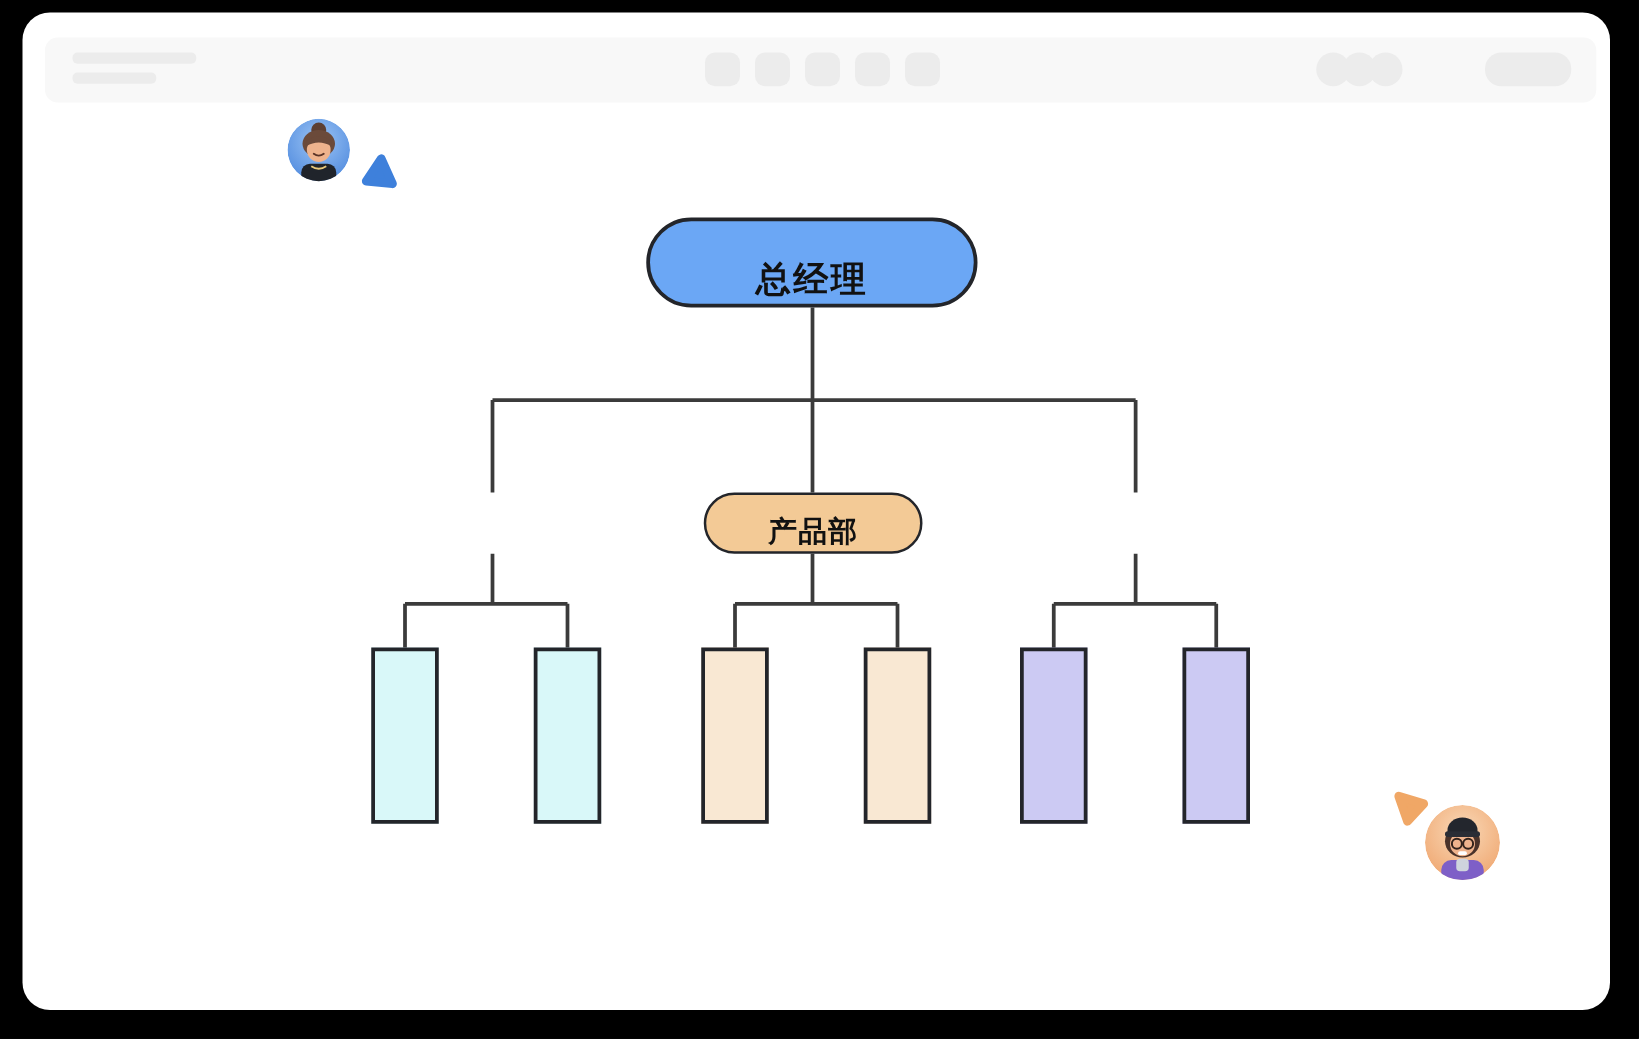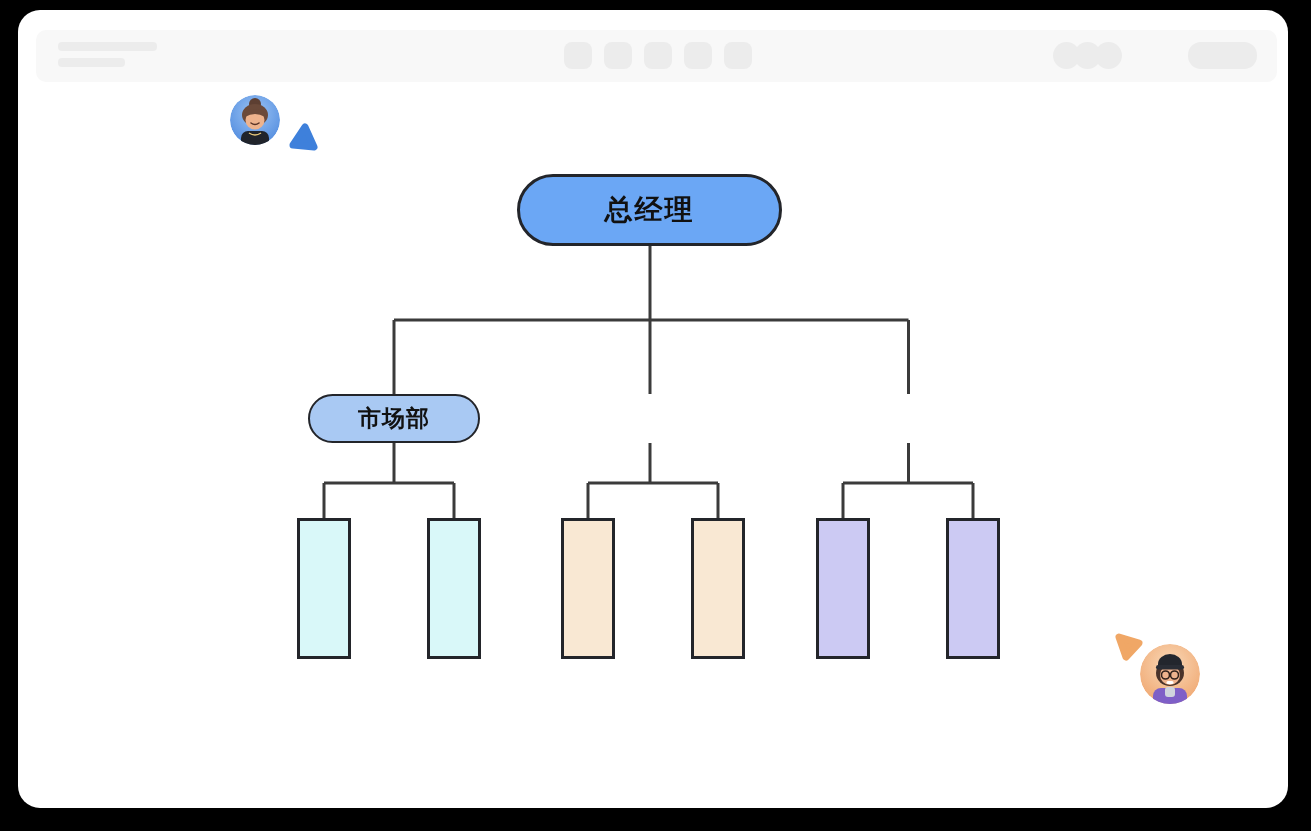--- a/index.html
+++ b/index.html
@@ -16,21 +16,21 @@
   .tb-line.l2{left:22px;top:28px;width:67px;}
   .tb-icons{position:absolute;left:528px;top:12px;display:flex;gap:12px;}
   .tb-icon{width:28px;height:27px;background:#ececec;border-radius:8px;}
   .tb-avatars{position:absolute;left:1017px;top:12px;display:flex;}
   .tb-avatar{width:27px;height:27px;border-radius:50%;background:#ececec;}
   .tb-avatar + .tb-avatar{margin-left:-6px;}
   .tb-button{position:absolute;left:1152px;top:12px;width:69px;height:27px;
              background:#ececec;border-radius:13px;}
   
   .connectors{position:absolute;left:0;top:0;pointer-events:none;}
-  .node{position:absolute;display:flex;align-items:center;justify-content:center;
+  .node{position:absolute;display:flex;align-items:flex-end;justify-content:center;
         box-sizing:border-box;color:#111;font-weight:bold;}
   .pill{border:3px solid #23252a;border-radius:36px;}
   .root-node{left:499px;top:164px;width:265px;height:72px;background:#6BA7F5;font-size:28px;letter-spacing:2px;}
   .dept{border:2.5px solid #23252a;border-radius:25px;height:49px;top:384px;font-size:23px;letter-spacing:1px;}
   .dept-1{left:290px;width:172px;background:#A9C9F3;}
   .dept-2{left:545px;width:175px;background:#F3CA96;}
   .dept-3{left:804px;width:173px;background:#A39BEE;}
   .leaf{position:absolute;top:508px;width:54px;height:141px;box-sizing:border-box;
         border:3px solid #23252a;}
   .leaf.c1{background:#D9F8F9;}
@@ -109,22 +109,22 @@
         <path d="M825 473 H955"></path>
         <path d="M825 473 V510"></path>
         <path d="M955 473 V510"></path>
       </g>
     </svg>
 
     <div class="node pill root-node">
       <span>总经理</span>
     </div>
 
-    <div class="node dept dept-1">
-      <span>市场部</span>
+    <div class="node dept dept-2">
+      <span>产品部</span>
     </div>
 
     <div class="leaf c1 p1a"></div>
     <div class="leaf c1 p1b"></div>
     <div class="leaf c2 p2a"></div>
     <div class="leaf c2 p2b"></div>
     <div class="leaf c3 p3a"></div>
     <div class="leaf c3 p3b"></div>
 
     <svg class="collab avatar-tl" width="50" height="50">

